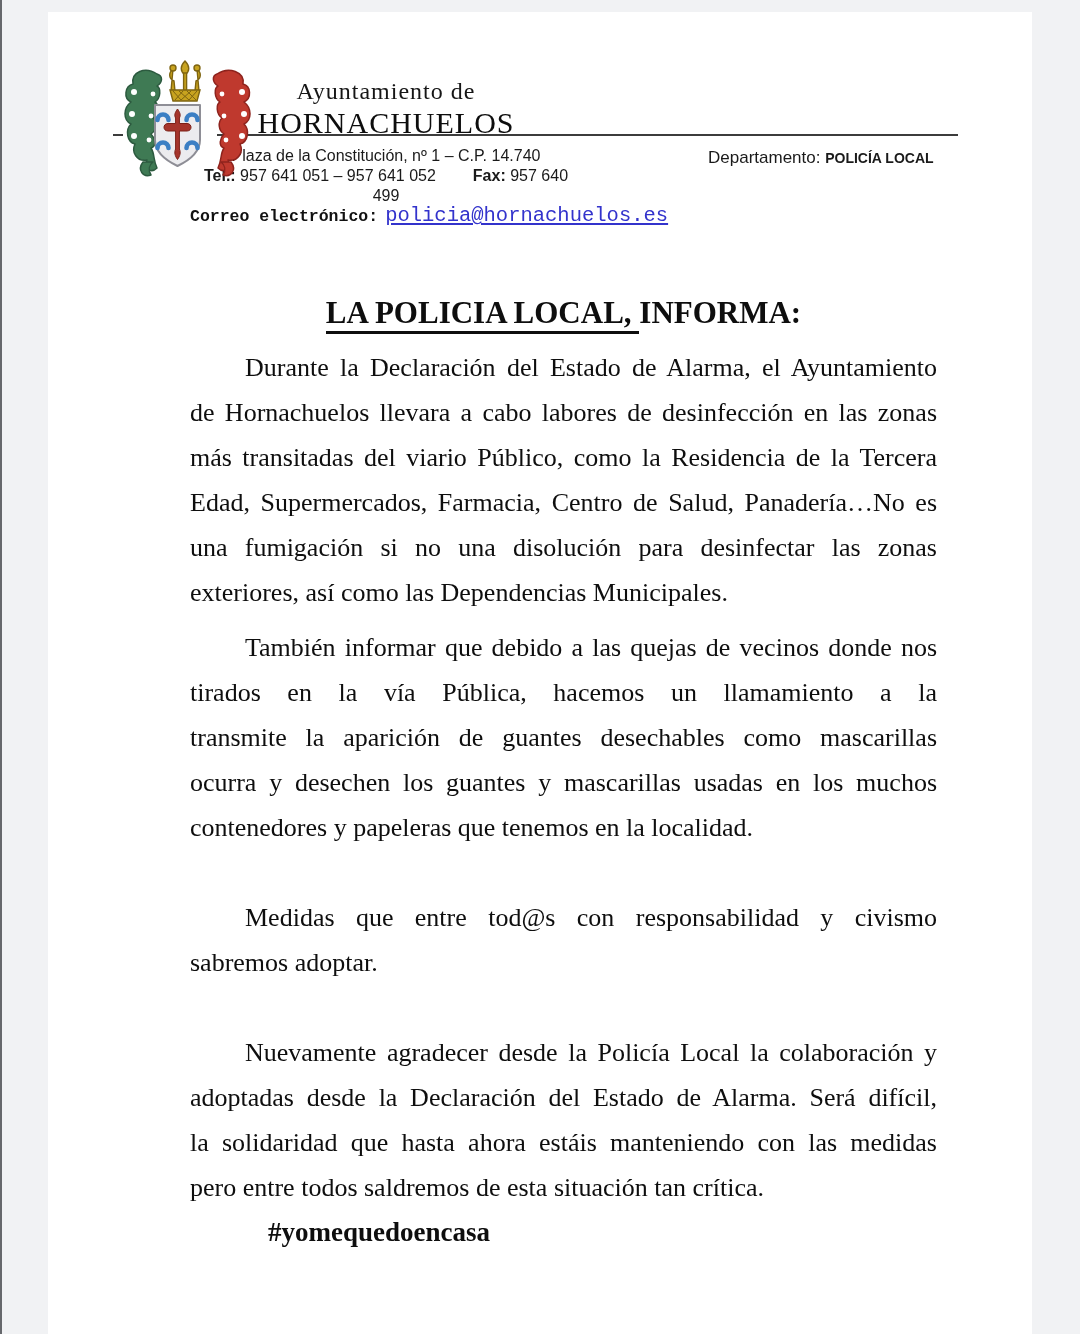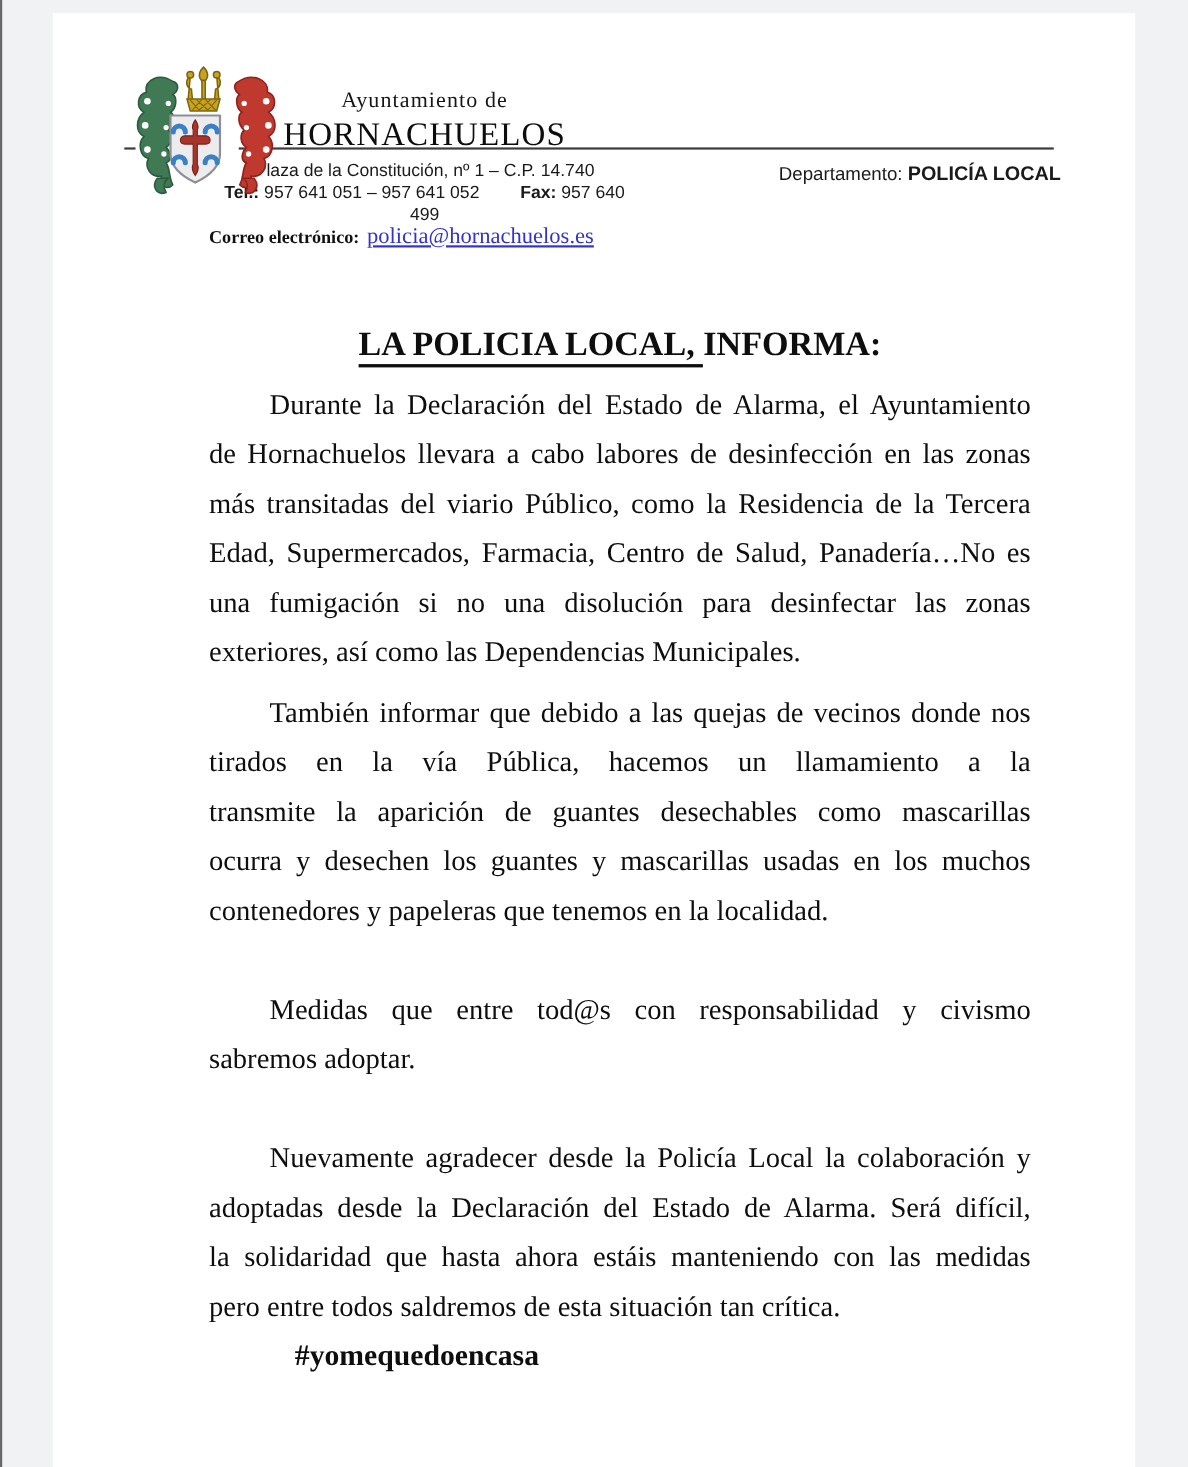--- a/index.html
+++ b/index.html
@@ -17,42 +17,42 @@
   .page{
     position:absolute;left:48px;top:12px;width:984px;height:1322px;
     background:#ffffff;
   }
   
   .crest{position:absolute;left:75px;top:46px;width:129px;height:130px;z-index:3;}
   .org-block{
     position:absolute;left:148px;top:64px;width:380px;text-align:center;z-index:1;
   }
   .org-line1{
-    font-size:20px;letter-spacing:1px;line-height:30px;color:#161616;
+    font-size:24px;letter-spacing:1px;line-height:30px;color:#161616;
   }
   .org-line2{
     font-size:30px;font-weight:normal;letter-spacing:1px;line-height:34px;color:#0d0d0d;
   }
   .header-rule{
     position:absolute;left:65px;top:122px;width:845px;height:2px;background:#3c3c3c;z-index:2;
   }
   .address-block{
     position:absolute;left:148px;top:134px;width:380px;text-align:center;z-index:1;
     font-family:"Liberation Sans", sans-serif;font-size:16px;line-height:20px;color:#1a1a1a;
   }
   .address-block b{font-weight:bold;}
   .fax-group{margin-left:17px;padding-left:20px;}
   .dept-block{
     position:absolute;left:660px;top:136px;width:300px;z-index:1;
     font-family:"Liberation Sans", sans-serif;font-size:17px;color:#1a1a1a;white-space:nowrap;
   }
-  .dept-value{font-weight:bold;font-size:18px;}
+  .dept-value{font-weight:bold;font-size:14px;}
   .email-row{
     position:absolute;left:142px;top:192px;z-index:1;white-space:nowrap;
-    font-family:Liberation Serif, serif;
+    font-family:Liberation Mono, monospace;
     display:flex;align-items:baseline;
   }
   .email-label{font-weight:bold;font-size:16.5px;color:#111;}
   .email-link{
     font-size:20.5px;color:#3333cc;text-decoration:underline;margin-left:7px;cursor:pointer;
   }
   
   .doc-body{
     position:absolute;left:142px;top:278px;width:747px;z-index:1;
     font-size:26px;line-height:45px;color:#0e0e0e;

